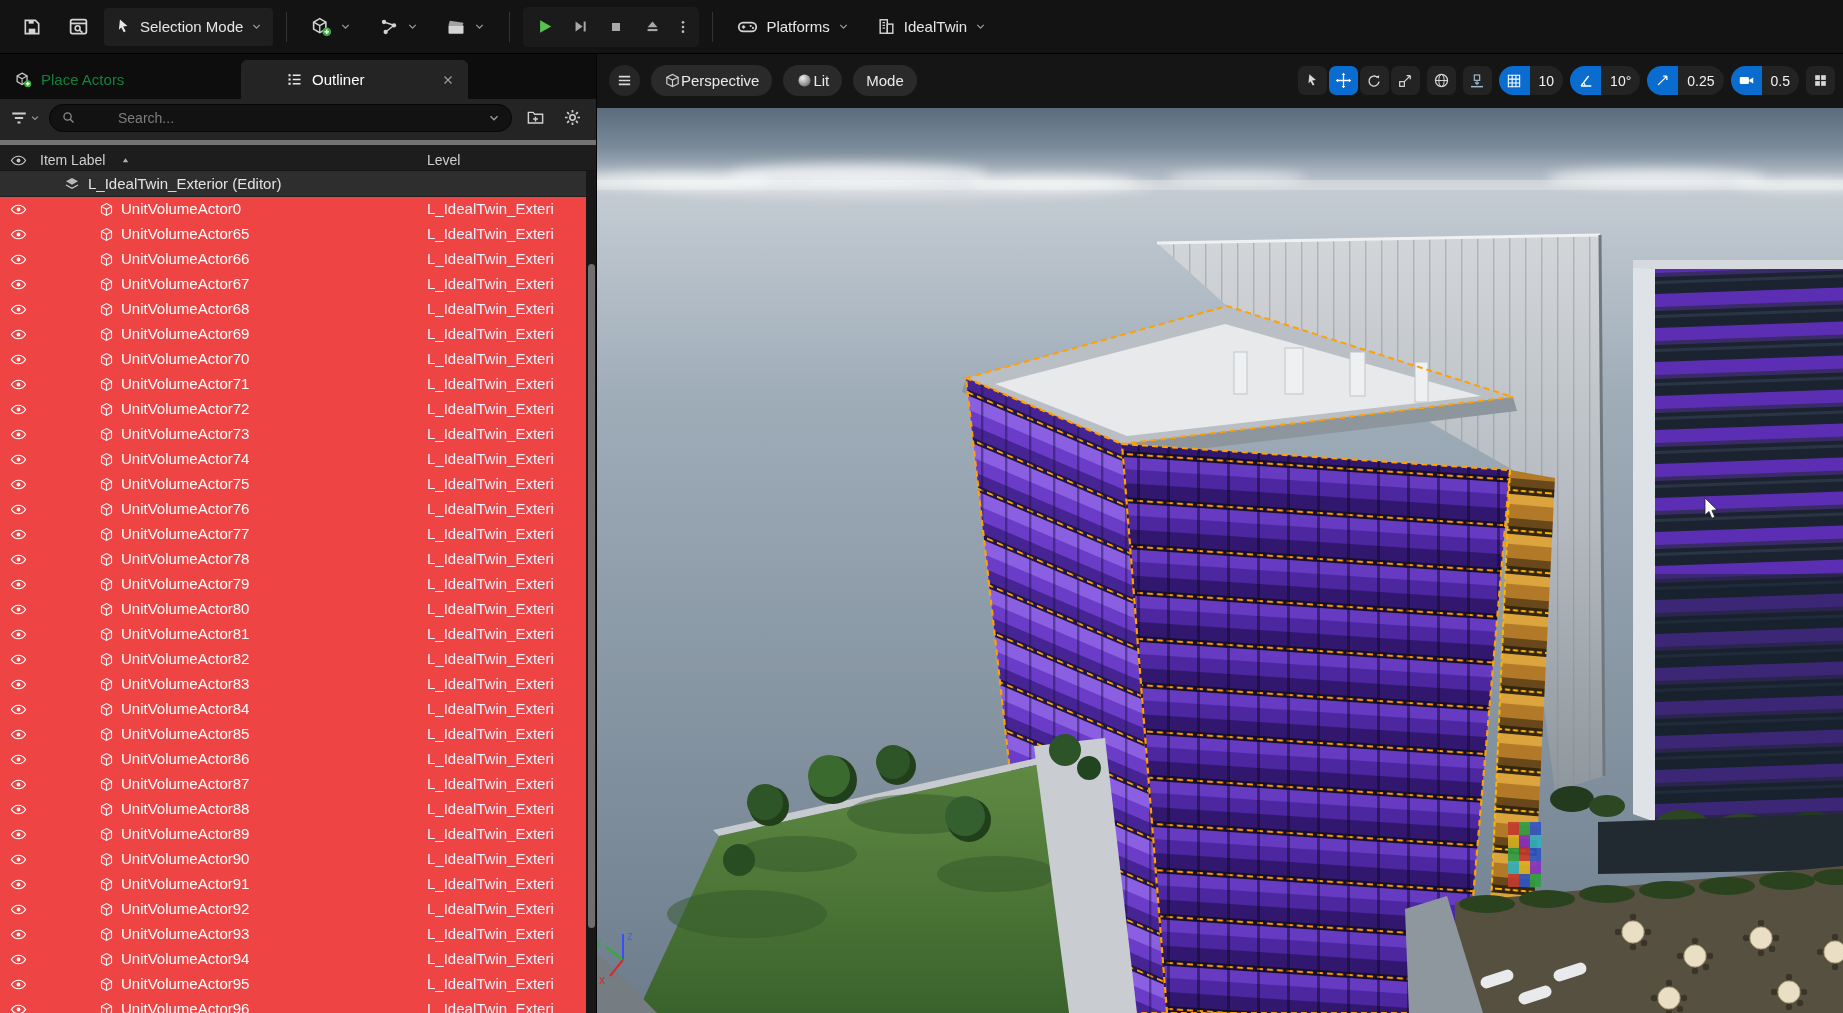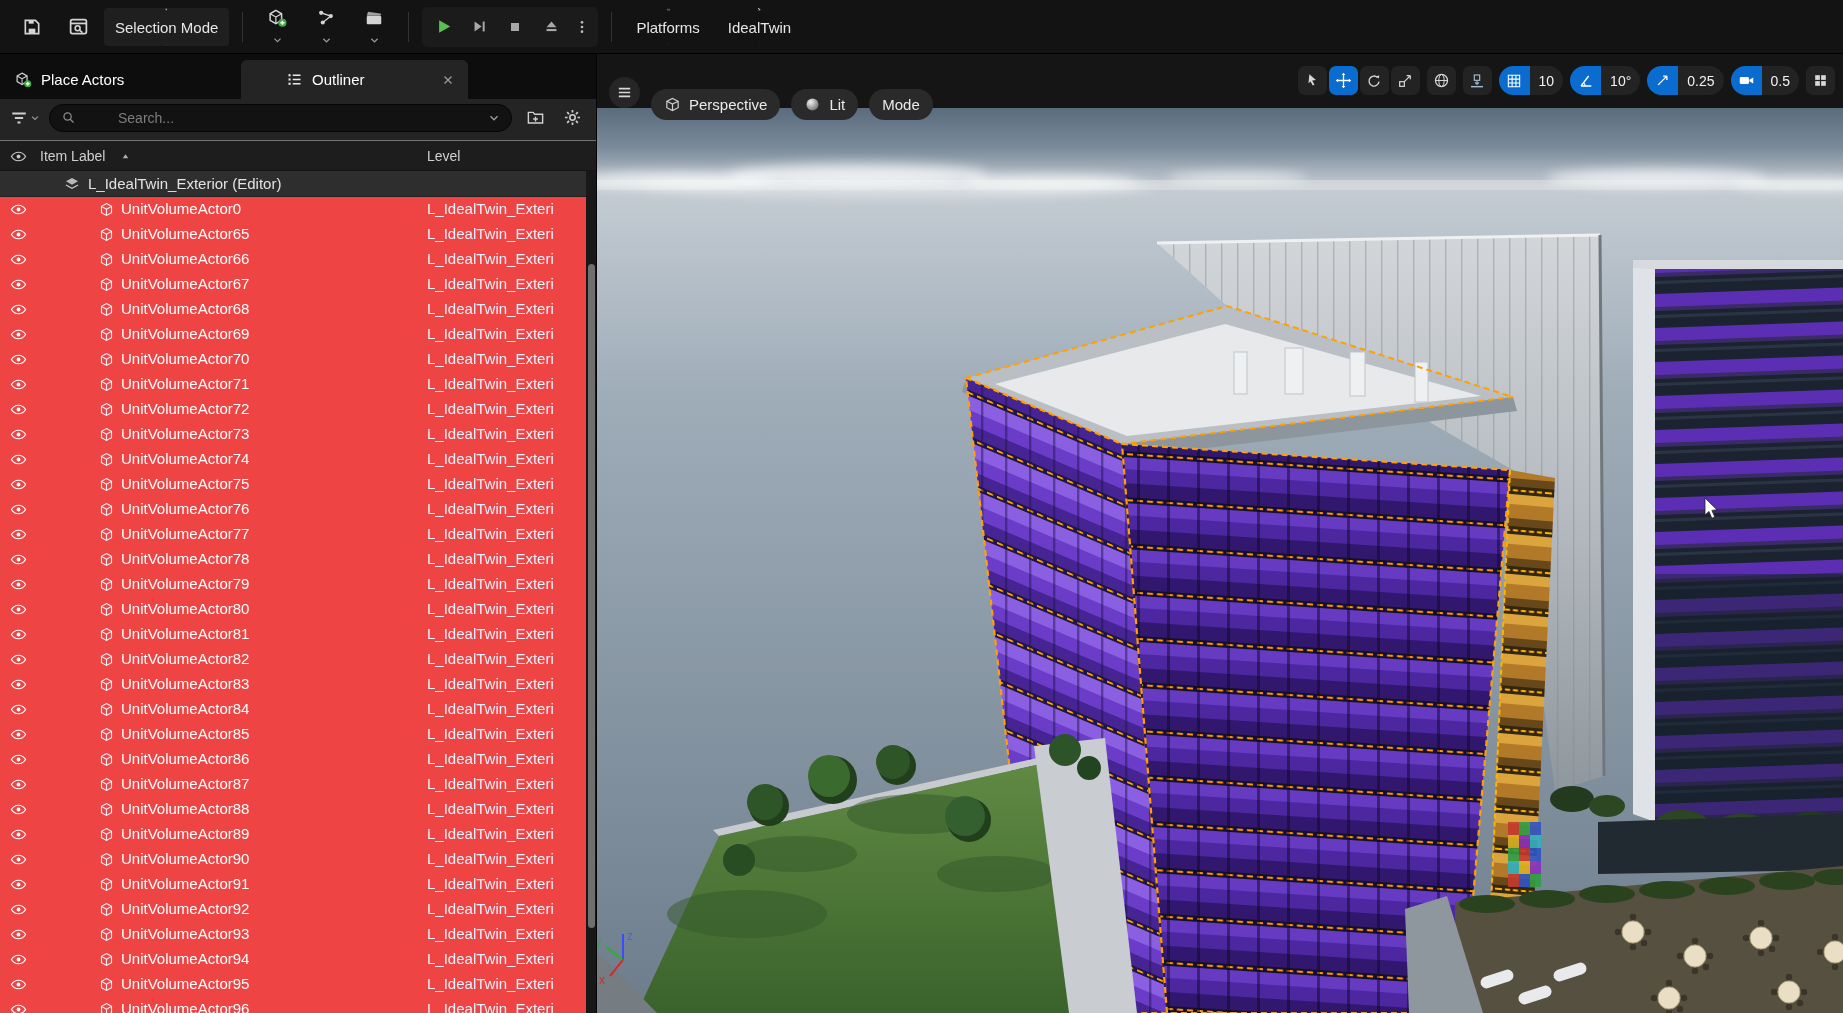--- a/index.html
+++ b/index.html
@@ -2,40 +2,40 @@
 <html><head>
 <meta charset="utf-8">
 <style>
   *{margin:0;padding:0;box-sizing:border-box;}
   html,body{width:1843px;height:1013px;overflow:hidden;}
   body{font-family:"Liberation Sans",sans-serif;background:#111;color:#e8e8e8;position:relative;}
   .ico{display:block;fill:none;}
   
   .toolbar{position:absolute;left:0;top:0;width:1843px;height:54px;background:#131313;border-bottom:1px solid #000;display:flex;align-items:center;padding:0 12px;gap:6px;}
   .tb-iconbtn{width:40px;height:38px;border-radius:4px;display:flex;align-items:center;justify-content:center;color:#d4d4d4;}
-  .tb-btn{display:flex;align-items:center;gap:8px;height:38px;padding:0 11px;border-radius:4px;font-size:15px;color:#e6e6e6;flex-direction:column;}
+  .tb-btn{display:flex;align-items:center;gap:8px;height:38px;padding:0 11px;border-radius:4px;font-size:15px;color:#e6e6e6;}
   .tb-btn.filled{background:#1f1f1f;}
   .sep{width:1px;height:30px;background:#333;margin:0 7px;flex:none;}
   .playgroup{display:flex;align-items:center;background:#1b1b1b;border-radius:5px;height:40px;padding:0 4px;gap:2px;}
   .pbtn{width:34px;height:34px;display:flex;align-items:center;justify-content:center;border-radius:4px;}
   .chev{width:11px;height:11px;color:#9a9a9a;}
   
   .left-panel{position:absolute;left:0;top:54px;width:597px;bottom:0;background:#242424;border-right:1px solid #050505;overflow:hidden;}
   .tabbar{position:relative;height:45px;background:#0d0d0d;}
-  .tab{position:absolute;top:6px;height:39px;display:flex;align-items:center;gap:9px;padding:0 13px;font-size:15px;color:#ffffff;}
+  .tab{position:absolute;top:6px;height:39px;display:flex;align-items:center;gap:9px;padding:0 13px;font-size:15px;color:#15803d;}
   .tab.place{left:2px;}
   .tab.active{left:241px;width:227px;background:#242424;color:#fff;border-radius:6px 6px 0 0;padding-left:45px;}
   .tab .close{margin-left:auto;color:#9a9a9a;}
   .searchrow{position:absolute;top:45px;left:0;right:0;height:37px;display:flex;align-items:center;padding:0 10px;gap:9px;}
   .filter-btn{display:flex;align-items:center;gap:2px;color:#cfcfcf;}
   .searchbox{flex:1;height:28px;background:#121212;border:1px solid #060606;border-radius:14px;display:flex;align-items:center;padding:0 11px;gap:7px;}
   .searchbox input{flex:1;background:transparent;border:none;outline:none;color:#ddd;font-size:14px;font-family:"Liberation Sans",sans-serif;margin-left:35px;}
   .searchbox input::placeholder{color:#7d7d7d;}
   .sq-btn{width:28px;height:28px;display:flex;align-items:center;justify-content:center;color:#cfcfcf;}
-  .colheader{position:absolute;top:86px;left:0;right:0;height:31px;background:#1d1d1d;border-top:1px solid #737373;border-bottom:1px solid #141414;font-size:14px;color:#cfcfcf;}
+  .colheader{position:absolute;top:86px;left:0;right:0;height:31px;background:#1d1d1d;border-top:5px solid #737373;border-bottom:1px solid #141414;font-size:14px;color:#cfcfcf;}
   .colheader .h-eye{position:absolute;left:10px;top:7px;color:#c8c8c8;}
   .colheader .h-item{position:absolute;left:40px;top:7px;}
   .colheader .h-sort{position:absolute;left:120px;top:10px;color:#b0b0b0;}
   .colheader .h-level{position:absolute;left:427px;top:7px;}
   .rowswrap{position:absolute;top:117px;left:0;right:0;bottom:0;background:#1e1e1e;overflow:hidden;}
   .levelrow{height:26px;background:#2e2e2e;border-bottom:1px solid #222;position:relative;font-size:15px;color:#e2e2e2;padding-left:8px;}
   .levelrow .lv-ico{position:absolute;left:64px;top:5px;color:#c9c9c9;}
   .levelrow .lv-label{position:absolute;left:88px;top:4px;}
   .orow{height:25px;background:#ef4444;position:relative;font-size:15px;color:#fff;}
   .orow .eye{position:absolute;left:10px;top:4px;color:#ffffff;}
@@ -43,21 +43,21 @@
   .orow .olabel{position:absolute;left:121px;top:3px;white-space:nowrap;}
   .orow .olevel{position:absolute;left:427px;top:3px;width:152px;overflow:hidden;white-space:nowrap;color:#e9f2fd;}
   .vtrack{position:absolute;right:0;top:0;bottom:0;width:10px;background:#181818;}
   .vthumb{position:absolute;right:1px;top:93px;width:7px;height:664px;background:#6f6f6f;border-radius:3.5px;}
   
   .viewport{position:absolute;left:597px;top:54px;right:0;bottom:0;background:#141414;overflow:hidden;}
   .vp-bar{position:absolute;top:0;left:0;right:0;height:54px;background:#151515;}
   .scene{position:absolute;top:54px;left:0;width:1246px;height:905px;display:block;}
   .vp-left{position:absolute;top:11px;left:12px;display:flex;align-items:center;gap:11px;}
   .roundbtn{width:31px;height:31px;border-radius:50%;background:#262626;display:flex;align-items:center;justify-content:center;color:#d8d8d8;}
-  .vpill{height:31px;border-radius:16px;background:#2a2a2a;display:flex;align-items:center;gap:8px;padding:0 13px;font-size:15px;color:#eaeaea;margin-top:24px;}
+  .vpill{height:31px;border-radius:16px;background:#2a2a2a;display:flex;align-items:center;padding:0 13px;font-size:15px;color:#eaeaea;}
   .vp-right{position:absolute;top:12px;right:8px;display:flex;align-items:center;gap:7px;}
   .toolset{display:flex;gap:2px;}
   .vtool{width:29px;height:29px;border-radius:7px;background:#232323;display:flex;align-items:center;justify-content:center;color:#d8d8d8;}
   .vtool.active{background:#0a6cce;color:#fff;}
   .snap{display:flex;height:29px;border-radius:15px;overflow:hidden;font-size:14px;}
   .snap .si{width:31px;background:#0a6cce;display:flex;align-items:center;justify-content:center;color:#fff;}
   .snap .sv{background:#232323;display:flex;align-items:center;padding:0 9px;color:#f2f2f2;}
 </style>
 </head>
 <body>

